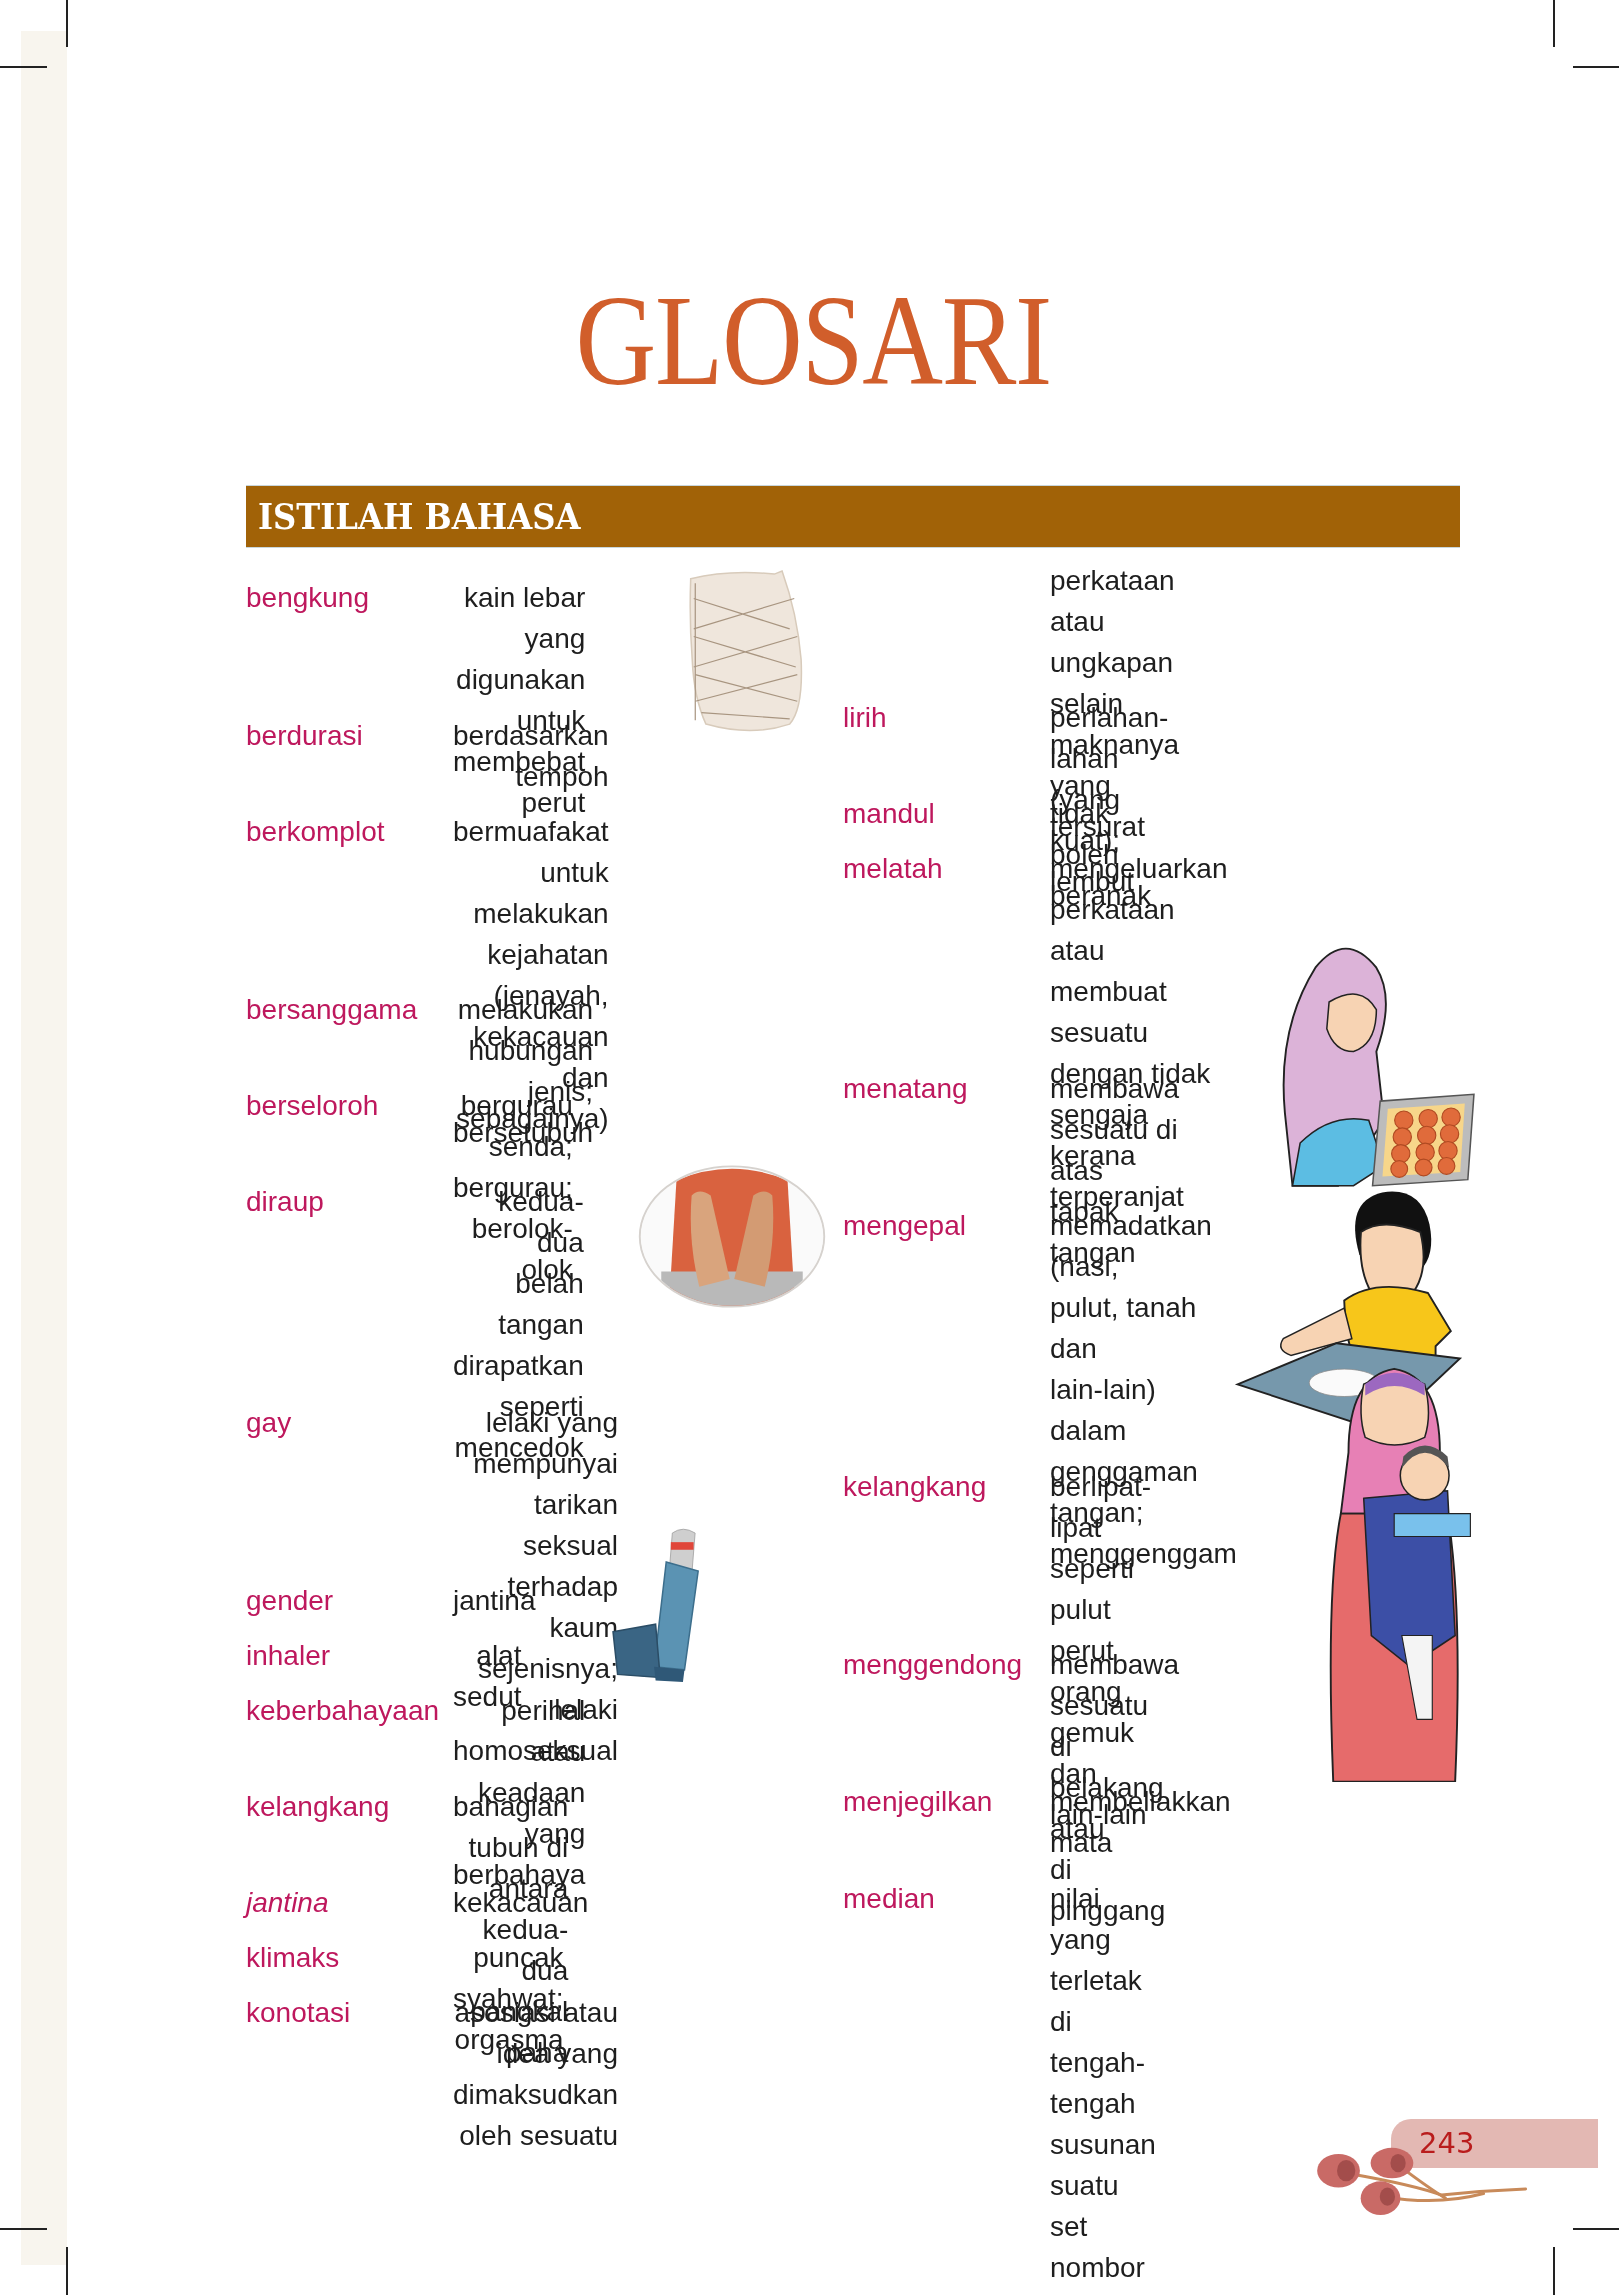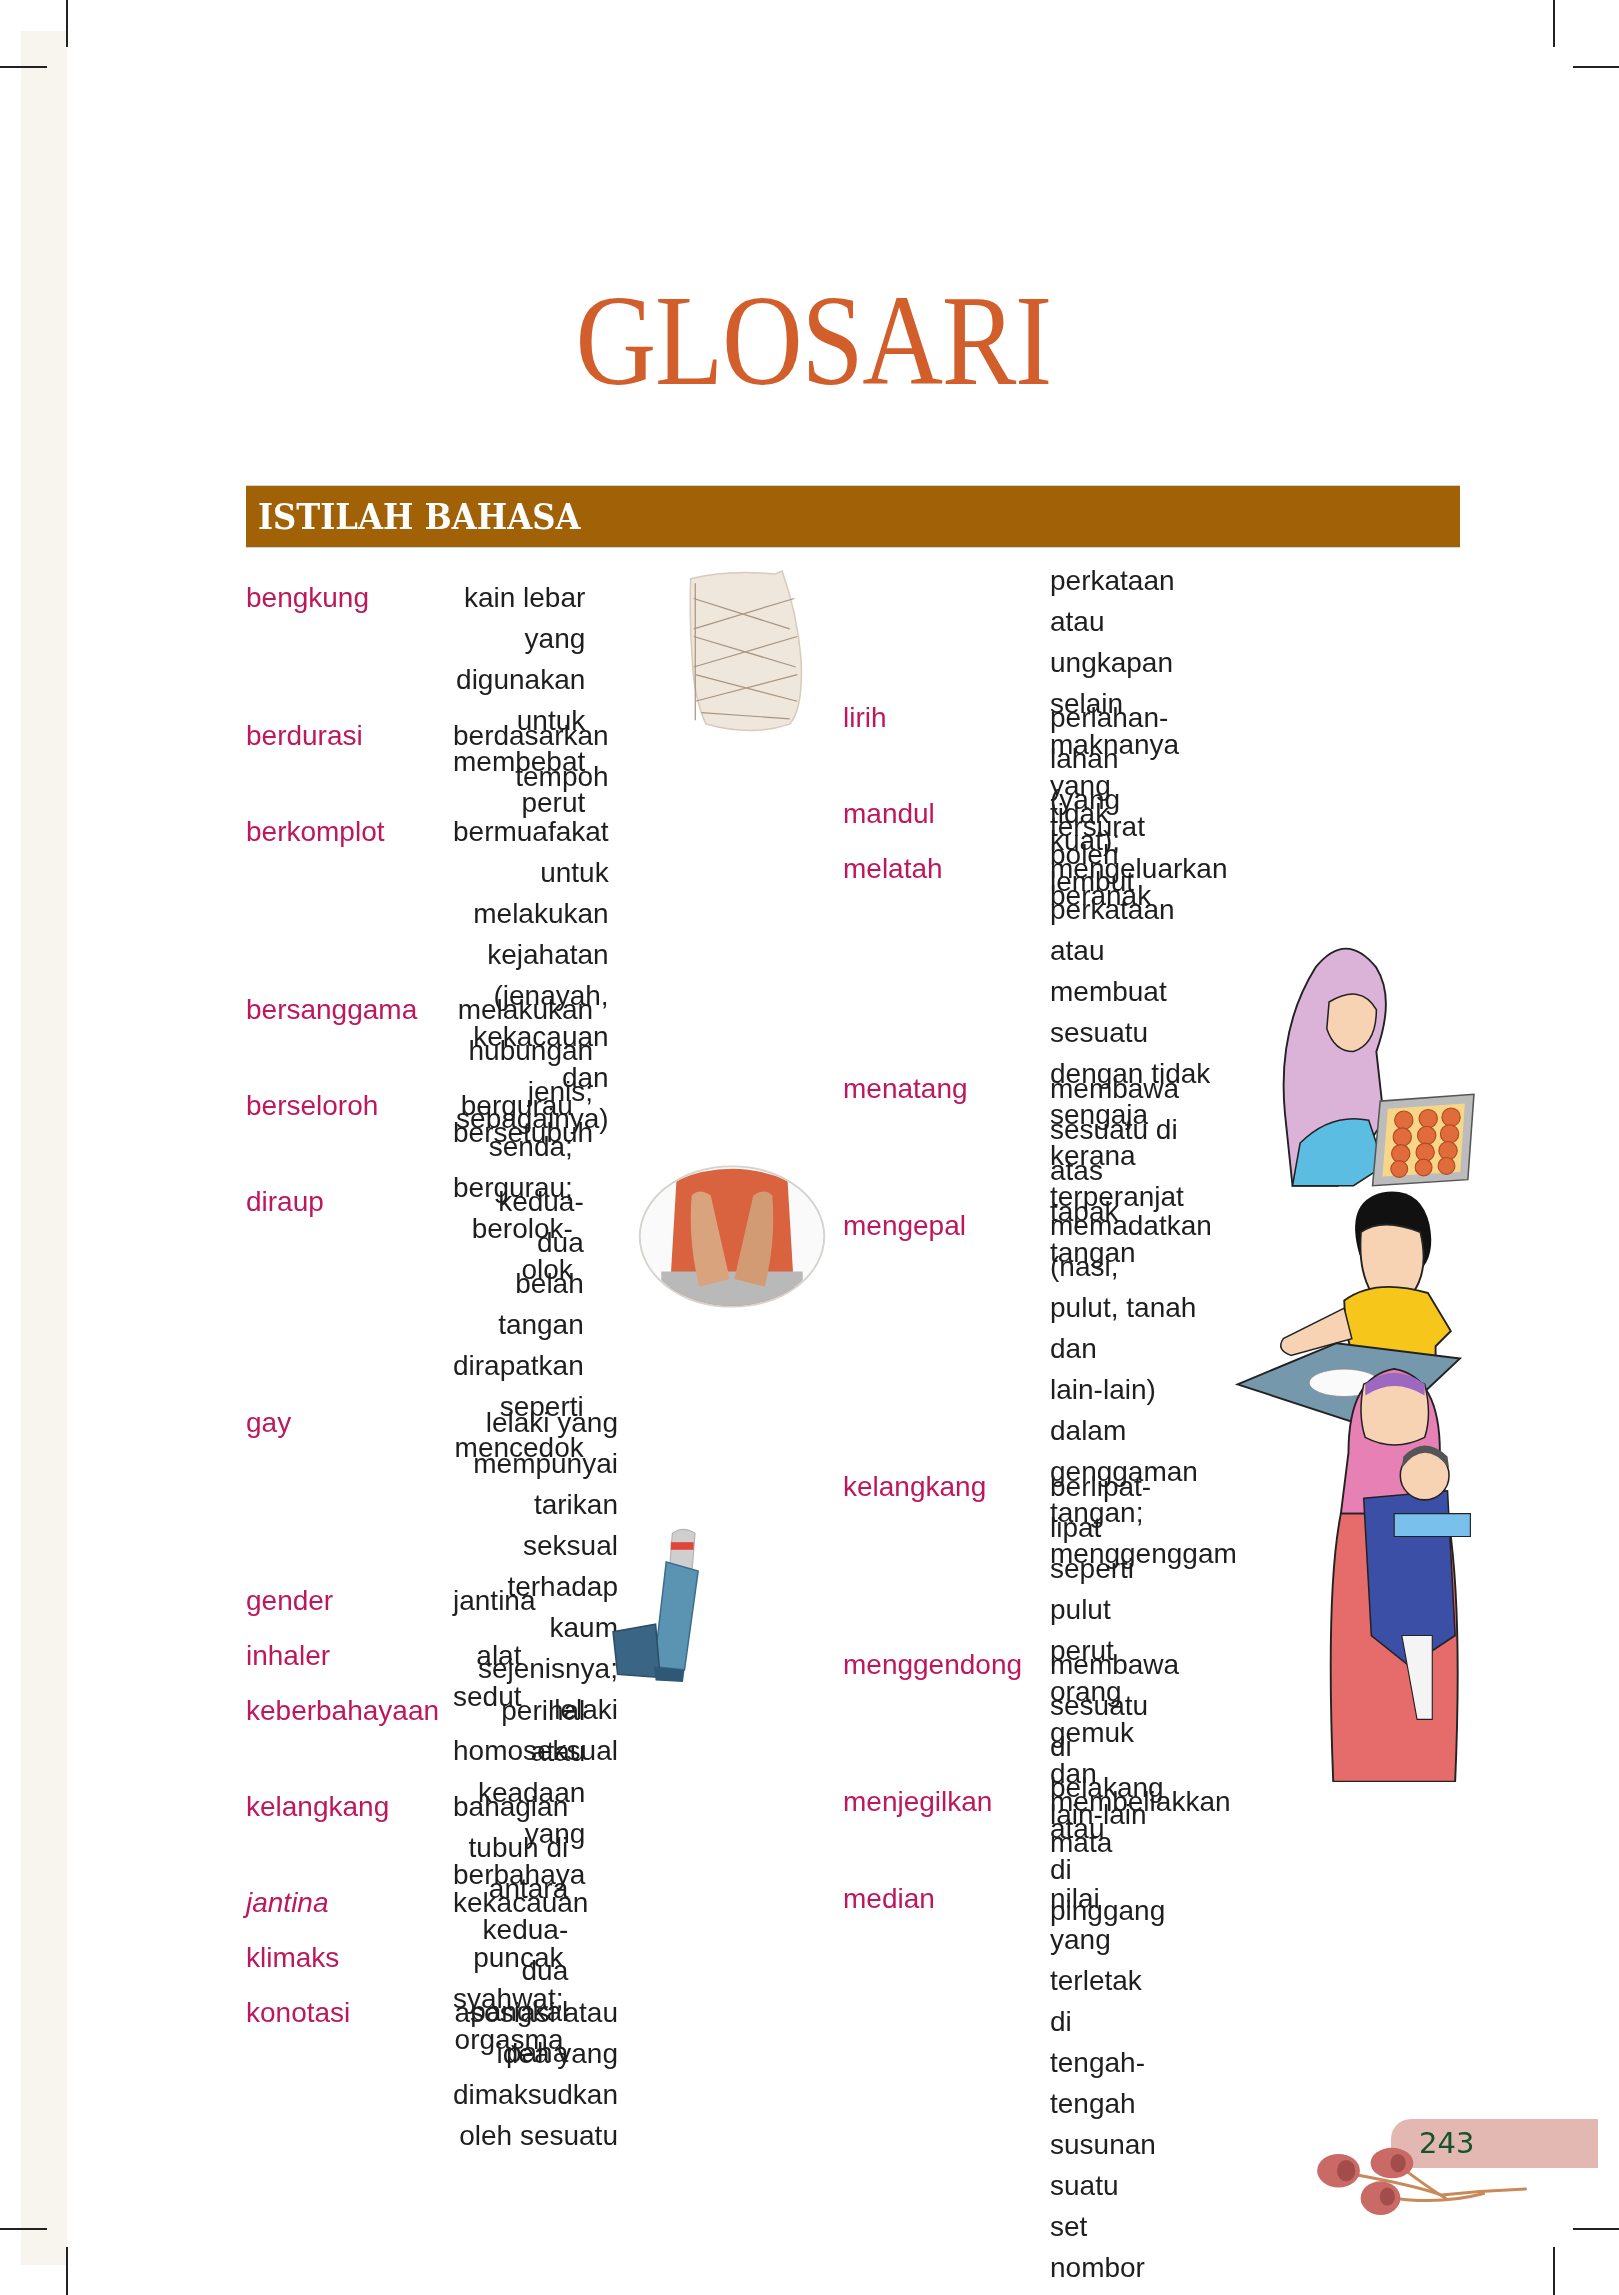--- a/index.html
+++ b/index.html
@@ -43,21 +43,21 @@
     .col-left .term { left: 0; }
     .col-left .def { left: 207px; text-align: right; }
     .col-right .def { left: 207px; }
 
     .illus { position: absolute; }
     .page-tab {
       position: absolute; left: 1391px; top: 2119px; width: 207px; height: 49px;
       background: #e3b8b3; border-top-left-radius: 20px;
     }
     .page-num {
-      position: absolute; left: 28px; top: 4.6px; font-size: 29px; line-height: 38px; color: #14532d;
+      position: absolute; left: 28px; top: 4.6px; font-size: 29px; line-height: 38px; color: #b91c1c;
       font-family: "DejaVu Sans", sans-serif;
     }
   </style>
 </head>
 <body>
 
 <div class="strip"></div>
 <div class="crop v" style="left:66px;top:0;"></div>
 <div class="crop h" style="left:0;top:66px;"></div>
 <div class="crop v" style="left:1553px;top:0;"></div>

